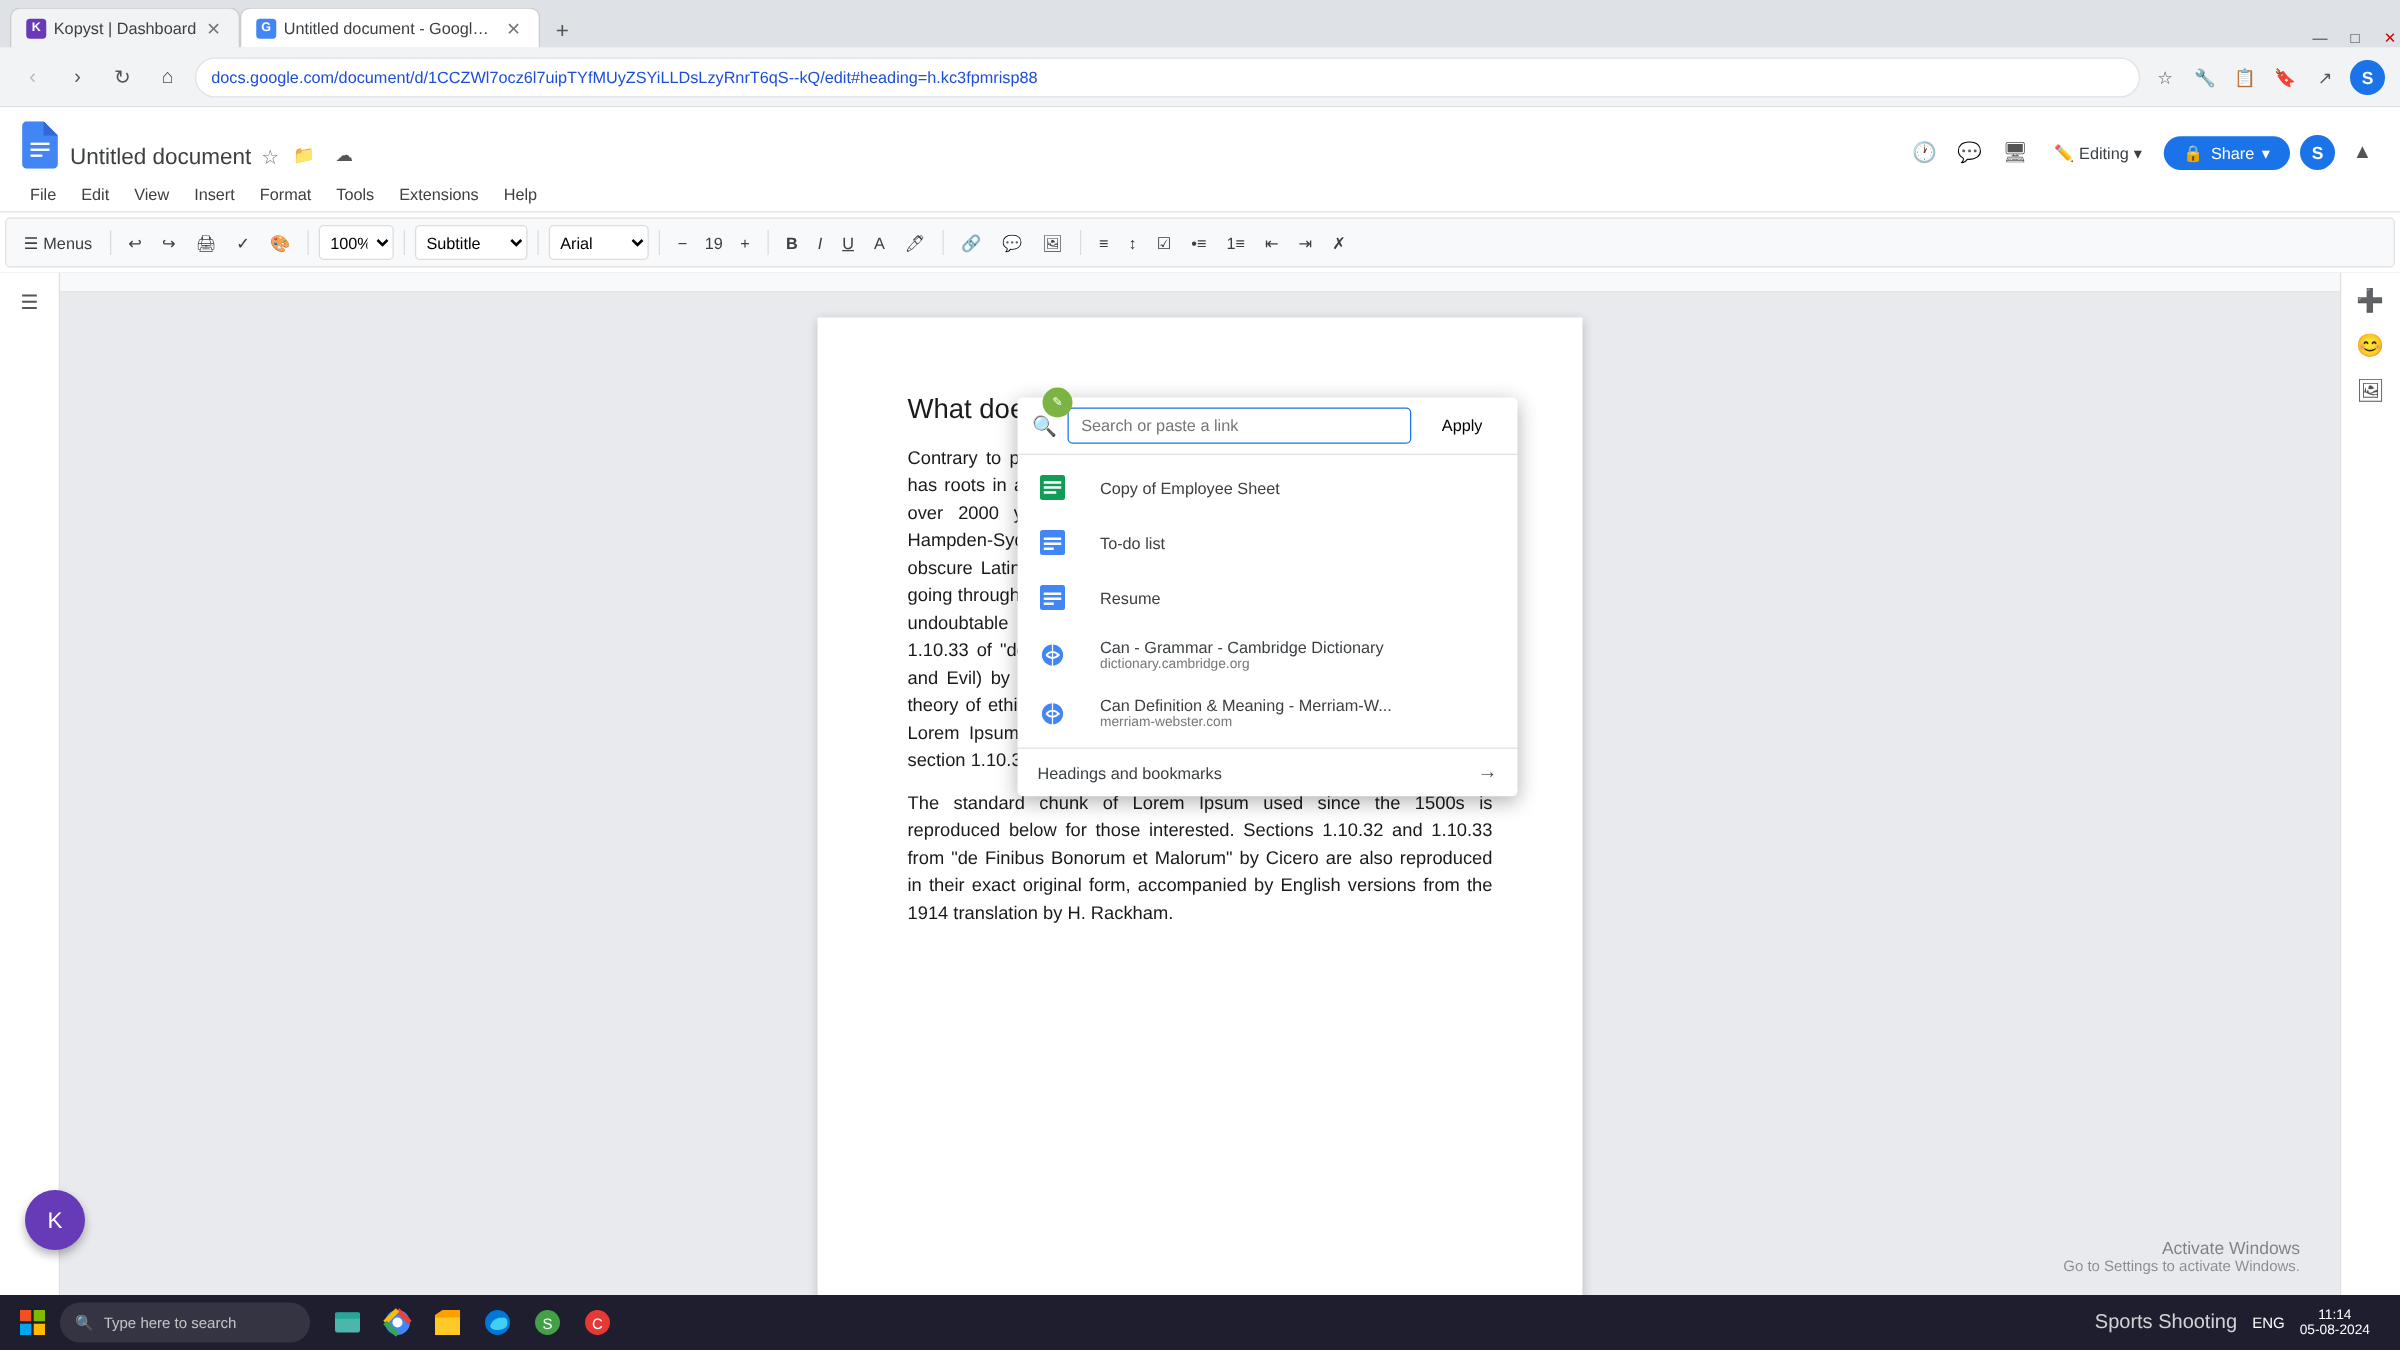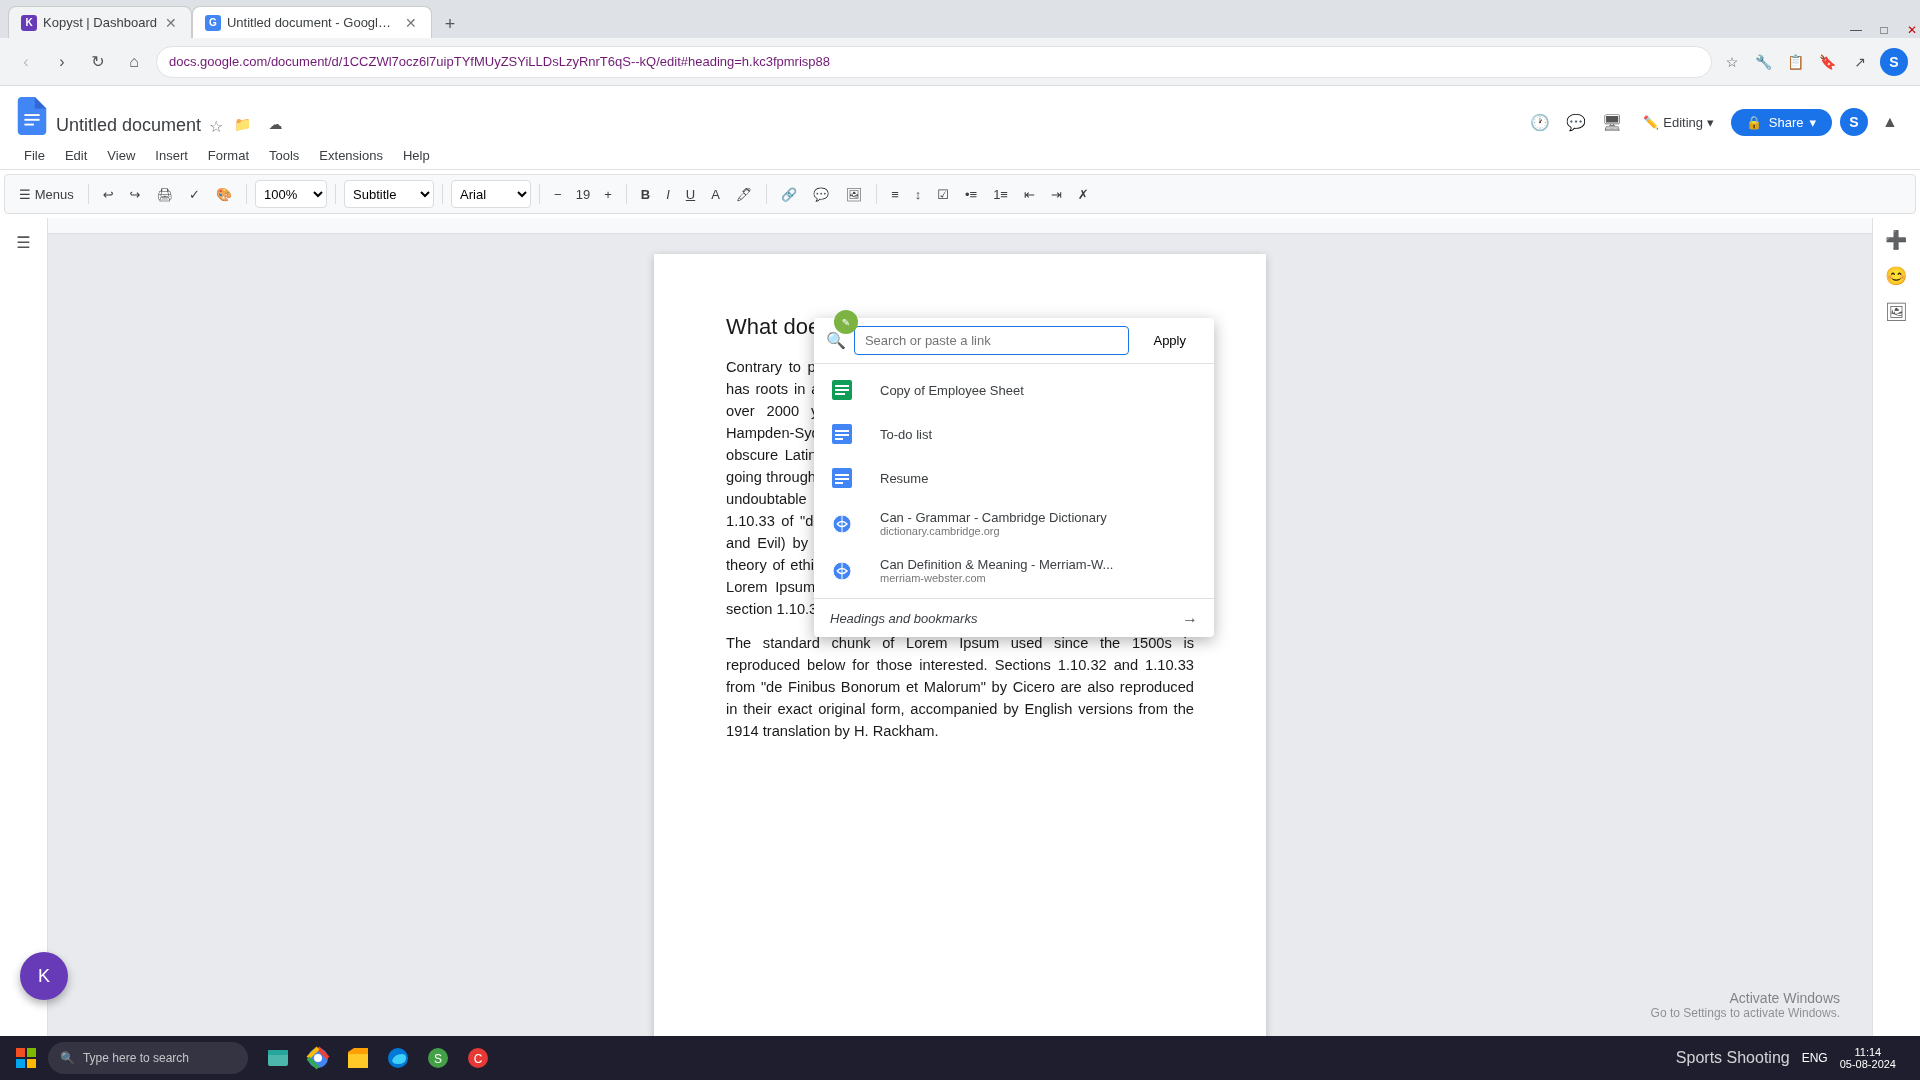--- a/index.html
+++ b/index.html
@@ -14,21 +14,21 @@
     .tab.active { background: #ffffff; }
     .tab-favicon { width: 16px; height: 16px; border-radius: 2px; flex-shrink: 0; }
     .tab-label { flex: 1; overflow: hidden; text-overflow: ellipsis; white-space: nowrap; }
     .tab-close { color: #777; font-size: 14px; cursor: pointer; width: 16px; height: 16px; display: flex; align-items: center; justify-content: center; border-radius: 50%; }
     .new-tab-btn { width: 28px; height: 28px; display: flex; align-items: center; justify-content: center; cursor: pointer; font-size: 18px; color: #555; margin-left: 4px; border-radius: 50%; }
 
     
     .address-bar { background: #f1f3f4; height: 48px; display: flex; align-items: center; padding: 0 12px; gap: 8px; border-bottom: 1px solid #ddd; }
     .nav-btn { width: 28px; height: 28px; border-radius: 50%; display: flex; align-items: center; justify-content: center; cursor: pointer; color: #555; font-size: 16px; }
     .nav-btn.disabled { color: #bbb; cursor: default; }
-    .url-bar { flex: 1; height: 32px; background: white; border: 1px solid #dfe1e5; border-radius: 16px; display: flex; align-items: center; padding: 0 12px; font-size: 13px; color: #701a75; }
+    .url-bar { flex: 1; height: 32px; background: white; border: 1px solid #dfe1e5; border-radius: 16px; display: flex; align-items: center; padding: 0 12px; font-size: 13px; color: #1d4ed8; }
     .url-text { flex: 1; }
     .address-icons { display: flex; gap: 8px; align-items: center; }
     .addr-icon { width: 24px; height: 24px; display: flex; align-items: center; justify-content: center; cursor: pointer; color: #555; font-size: 14px; }
     .profile-avatar { width: 28px; height: 28px; border-radius: 50%; background: #1a73e8; color: white; display: flex; align-items: center; justify-content: center; font-size: 14px; font-weight: bold; }
 
     
     .docs-header { background: white; padding: 4px 16px 0; border-bottom: 1px solid #e0e0e0; }
     .docs-title-row { display: flex; align-items: flex-end; gap: 8px; padding: 6px 0; }
     .docs-icon { width: 32px; height: 40px; display: flex; align-items: center; justify-content: center; }
     .docs-icon svg { width: 30px; height: 38px; }
@@ -39,21 +39,21 @@
     .menu-item { padding: 4px 8px; font-size: 13px; color: #3c4043; cursor: pointer; border-radius: 4px; }
     .share-btn { background: #1a73e8; color: white; border: none; padding: 6px 16px; border-radius: 20px; font-size: 13px; cursor: pointer; display: flex; align-items: center; gap: 6px; }
     .header-right { display: flex; align-items: center; gap: 8px; margin-left: auto; }
     .header-icon { width: 28px; height: 28px; border-radius: 50%; display: flex; align-items: center; justify-content: center; cursor: pointer; color: #555; font-size: 16px; }
 
     
     .fmt-toolbar { background: #f8f9fa; border: 1px solid #e0e0e0; border-radius: 4px; margin: 4px; display: flex; align-items: center; padding: 2px 8px; gap: 4px; height: 40px; }
     .fmt-btn { height: 30px; padding: 0 6px; display: flex; align-items: center; justify-content: center; cursor: pointer; border-radius: 4px; font-size: 13px; color: #3c4043; }
     .fmt-separator { width: 1px; height: 20px; background: #dadce0; margin: 0 4px; }
     .fmt-select { height: 28px; border: 1px solid #dadce0; border-radius: 4px; padding: 0 4px; font-size: 13px; background: white; cursor: pointer; }
-    .zoom-select { width: 72px; }
+    .zoom-select { width: 60px; }
     .style-select { width: 90px; }
     .font-select { width: 80px; }
     .font-size-ctrl { display: flex; align-items: center; gap: 2px; }
 
     
     .main-area { display: flex; flex: 1; overflow: hidden; background: #e8eaed; }
     .sidebar-left { width: 48px; background: white; border-right: 1px solid #e0e0e0; display: flex; flex-direction: column; align-items: center; padding: 8px 0; }
     .sidebar-right { width: 48px; background: white; border-left: 1px solid #e0e0e0; display: flex; flex-direction: column; align-items: center; padding: 8px 0; gap: 8px; }
 
     
@@ -69,21 +69,21 @@
     .link-search-row { display: flex; align-items: center; padding: 8px 12px; gap: 8px; border-bottom: 1px solid #e0e0e0; }
     .link-search-input { flex: 1; border: 1px solid #1a73e8; border-radius: 4px; padding: 6px 10px; font-size: 13px; outline: none; }
     .link-apply-btn { padding: 6px 16px; background: transparent; border: none; color: #000000; font-size: 13px; cursor: pointer; font-weight: 500; }
     .link-search-icon { color: #555; font-size: 16px; }
     .link-results { padding: 4px 0; }
     .link-result-item { padding: 10px 16px; display: flex; align-items: center; gap: 26px; cursor: pointer; }
     .result-icon { width: 24px; height: 24px; display: flex; align-items: center; justify-content: center; flex-shrink: 0; }
     .result-label { font-size: 13px; color: #3c4043; }
     .result-sublabel { font-size: 11px; color: #777; }
     .link-footer { border-top: 1px solid #e0e0e0; padding: 10px 16px; display: flex; align-items: center; justify-content: space-between; cursor: pointer; }
-    .link-footer-text { font-size: 13px; color: #3c4043; font-style: italic; }
+    .link-footer-text { font-size: 13px; color: #3c4043; }
     .link-footer-arrow { color: #555; font-size: 16px; }
 
     
     .cursor-indicator { position: absolute; top: 232px; left: 246px; width: 24px; height: 24px; background: #7cb342; border-radius: 50%; display: flex; align-items: center; justify-content: center; z-index: 101; }
 
     
     .windows-activate { position: fixed; bottom: 60px; right: 80px; text-align: right; color: rgba(0,0,0,0.5); font-size: 12px; }
 
     
     .taskbar { height: 44px; background: #1e1e2e; display: flex; align-items: center; padding: 0 8px; gap: 4px; position: fixed; bottom: 0; width: 100%; z-index: 200; }

